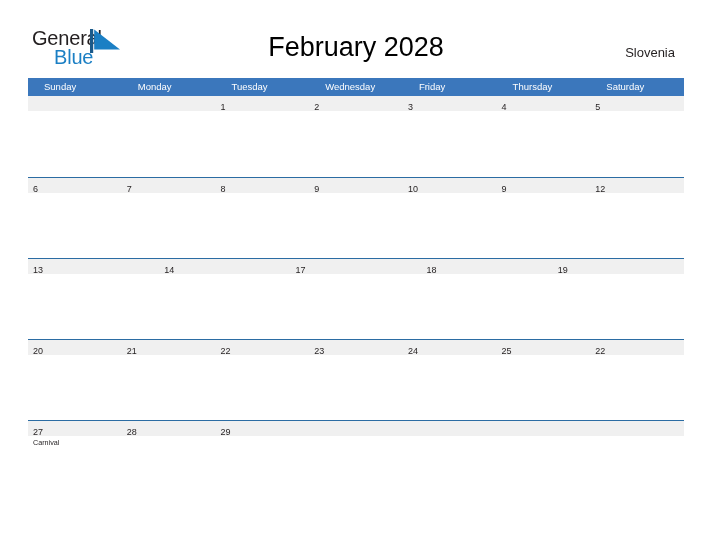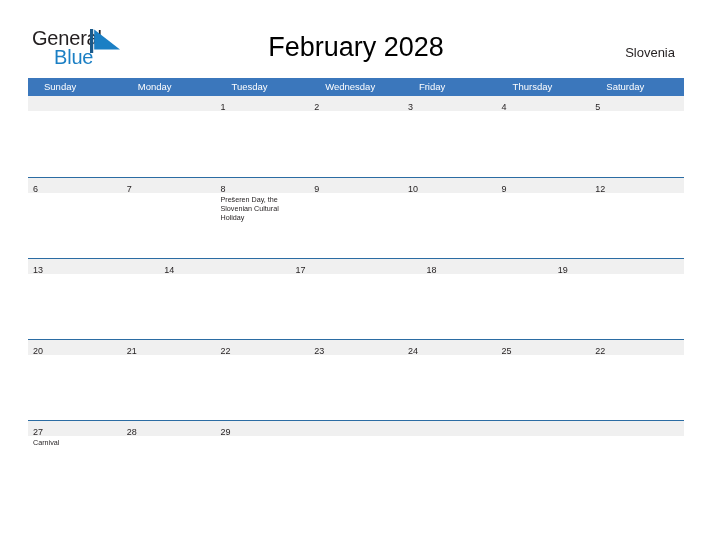--- a/index.html
+++ b/index.html
@@ -210,23 +210,20 @@
           <div class="cell">
             <div class="band"><span class="daynum">6</span></div>
             <div class="events"></div>
           </div>
           <div class="cell">
             <div class="band"><span class="daynum">7</span></div>
             <div class="events"></div>
           </div>
           <div class="cell">
             <div class="band"><span class="daynum">8</span></div>
-            <div class="events">
-              <div class="event">Prešeren Day, the Slovenian Cultural Holiday</div>
-            </div>
           </div>
           <div class="cell">
             <div class="band"><span class="daynum">9</span></div>
             <div class="events"></div>
           </div>
           <div class="cell">
             <div class="band"><span class="daynum">10</span></div>
             <div class="events"></div>
           </div>
           <div class="cell">

